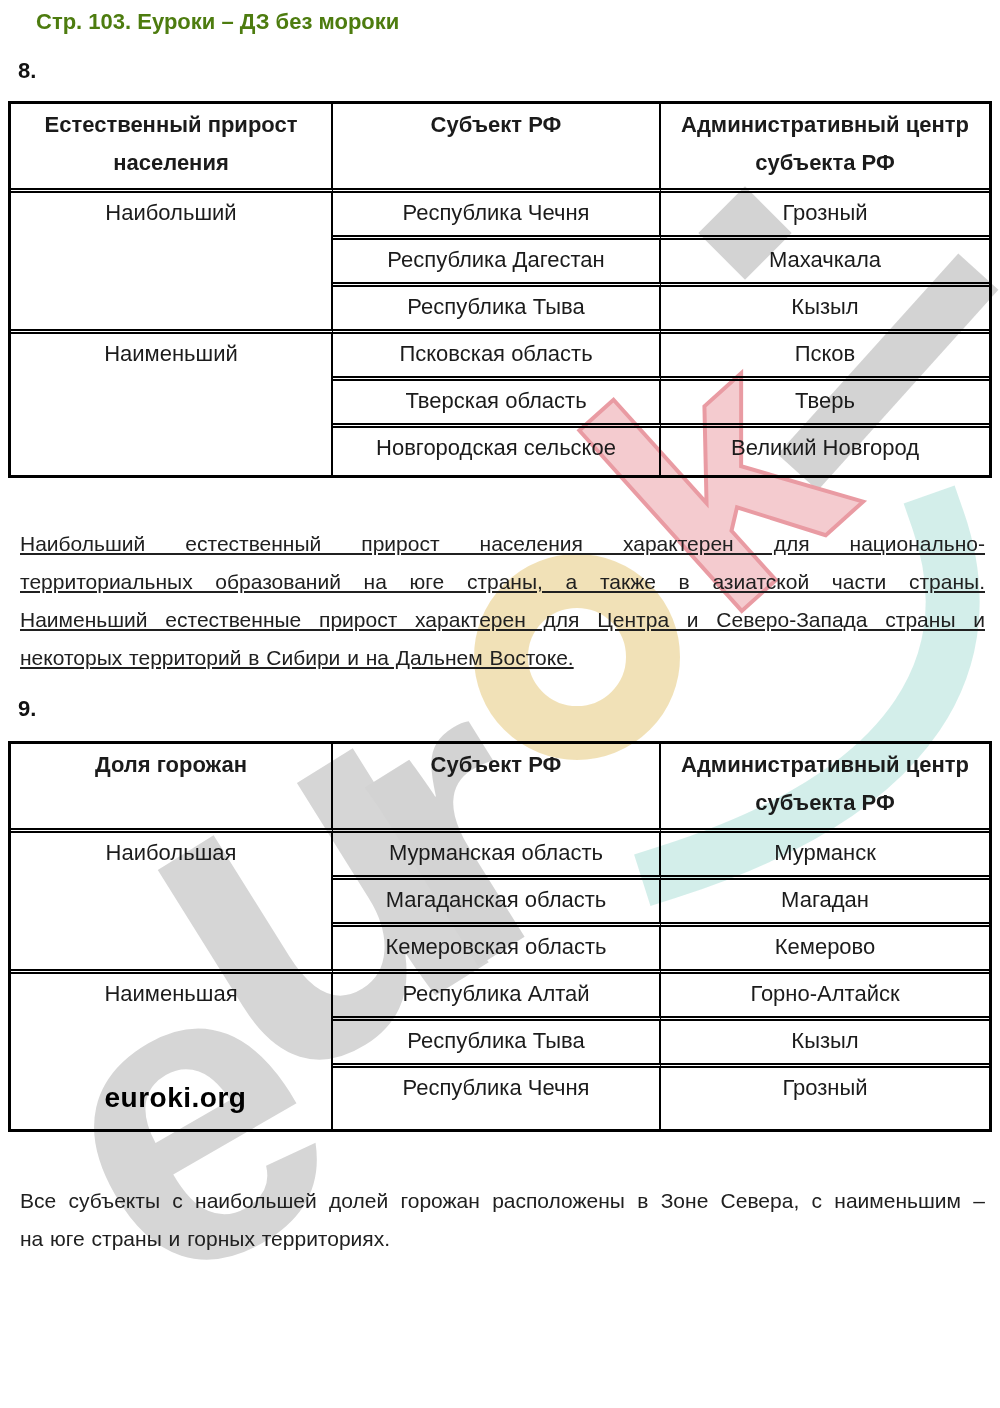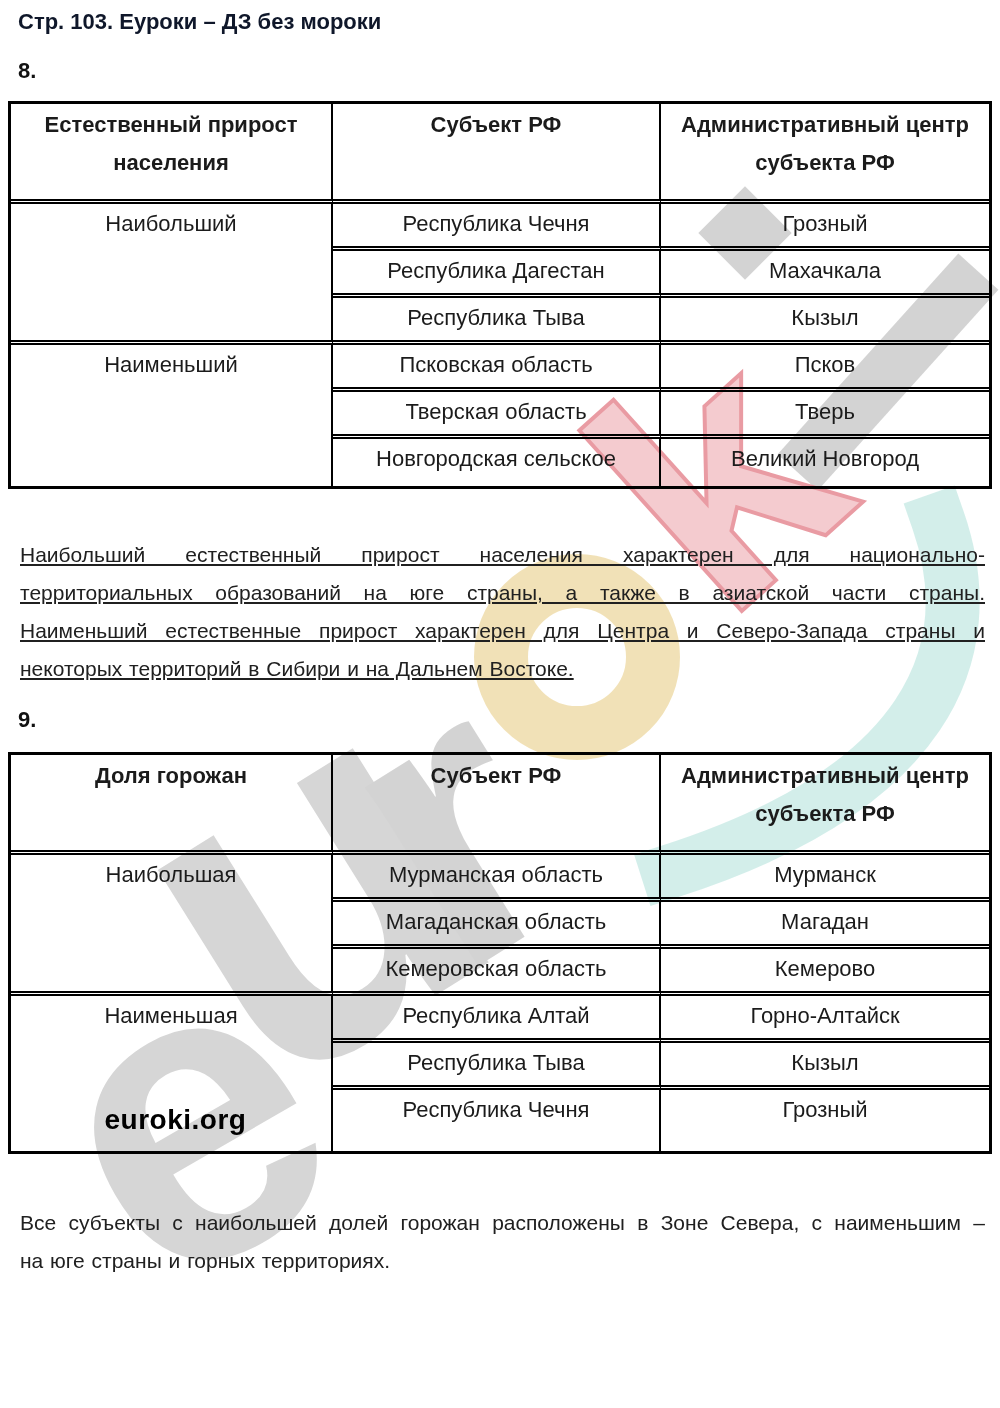--- a/index.html
+++ b/index.html
@@ -7,39 +7,39 @@
     position:relative; width:1000px; height:1408px; margin:0 auto;
     background:#ffffff; overflow:hidden;
     font-family:"Liberation Sans","DejaVu Sans",sans-serif;
     color:#1d1d1d;
   }
   
   .wm { position:absolute; left:0; top:0; z-index:0; }
   
   .content { position:relative; z-index:1; }
   .doc-title {
-    margin:8px 0 0 18px; font-size:22px; line-height:28px;
-    font-weight:bold; color:#0f172a;
+    margin:8px 0 0 36px; font-size:22px; line-height:28px;
+    font-weight:bold; color:#4d7c0f;
   }
   .secnum {
     font-size:22px; line-height:28px; font-weight:bold; color:#111;
     margin-left:18px;
   }
   .secnum.s8 { margin-top:21px; }
   .secnum.s9 { margin-top:18px; }
 
   
   table.tbl {
     border-collapse:separate; border-spacing:0; table-layout:fixed;
     width:984px; margin-left:8px; border:3px solid #000;
     background:transparent;
   }
   table.tbl.t1 { margin-top:16px; }
   table.tbl.t2 { margin-top:18px; }
-  .tbl thead tr { height:100px; }
+  .tbl thead tr { height:89px; }
   .tbl tbody tr { height:47px; }
   .tbl tbody tr.tall { height:61px; }
   .tbl th, .tbl td {
     box-sizing:border-box; vertical-align:top; text-align:center;
     font-size:22px; line-height:38px; color:#1b1b1b;
     border-right:2px solid #000; border-bottom:5px double #000;
     background:transparent; overflow:hidden;
   }
   .tbl th { font-weight:bold; padding:2px 10px 0; }
   .tbl td { font-weight:normal; padding:1px 8px 0; }

